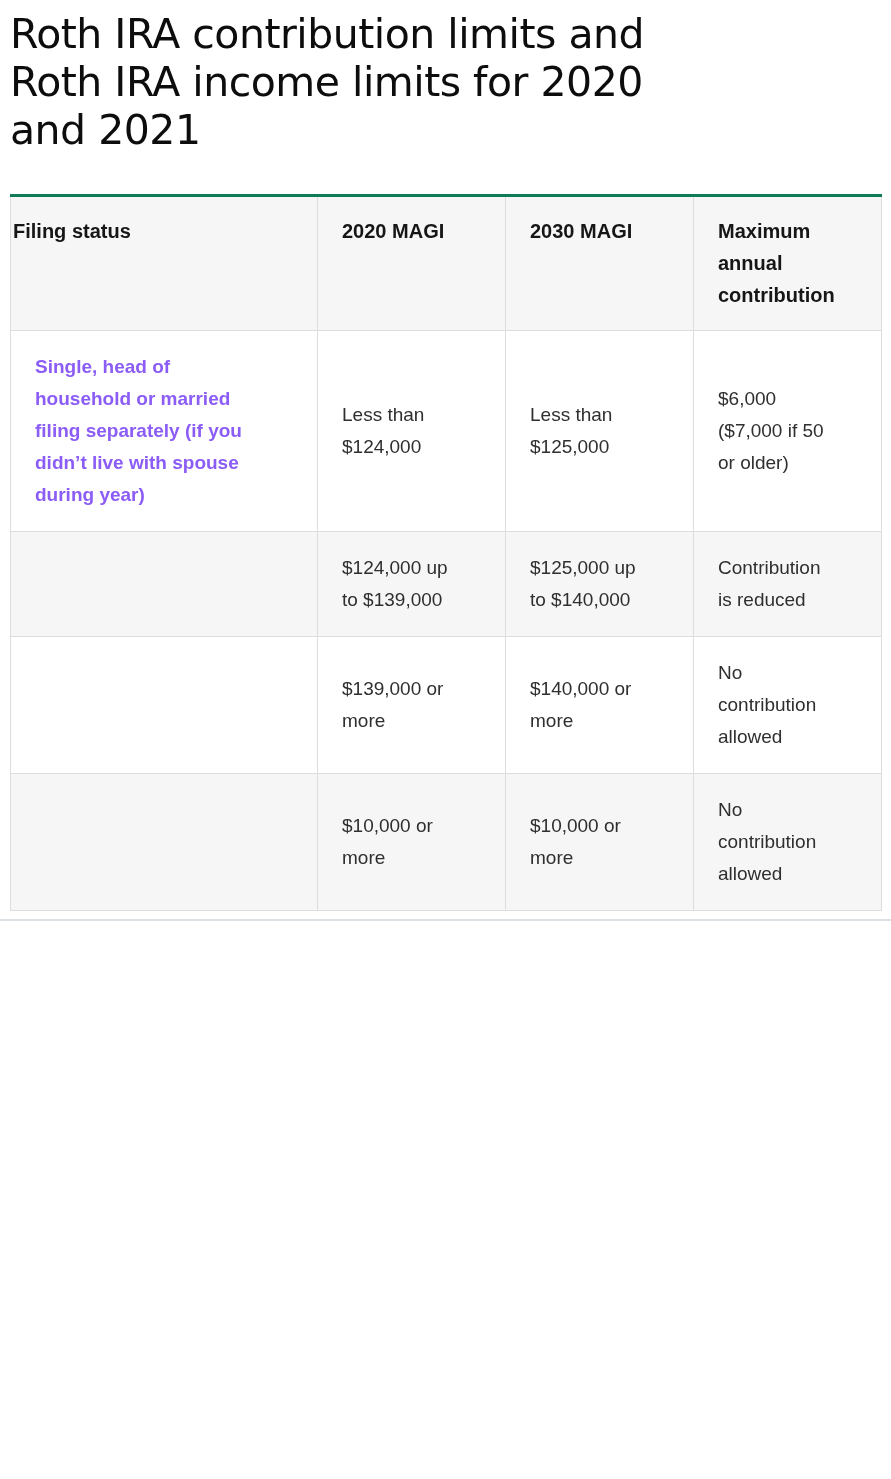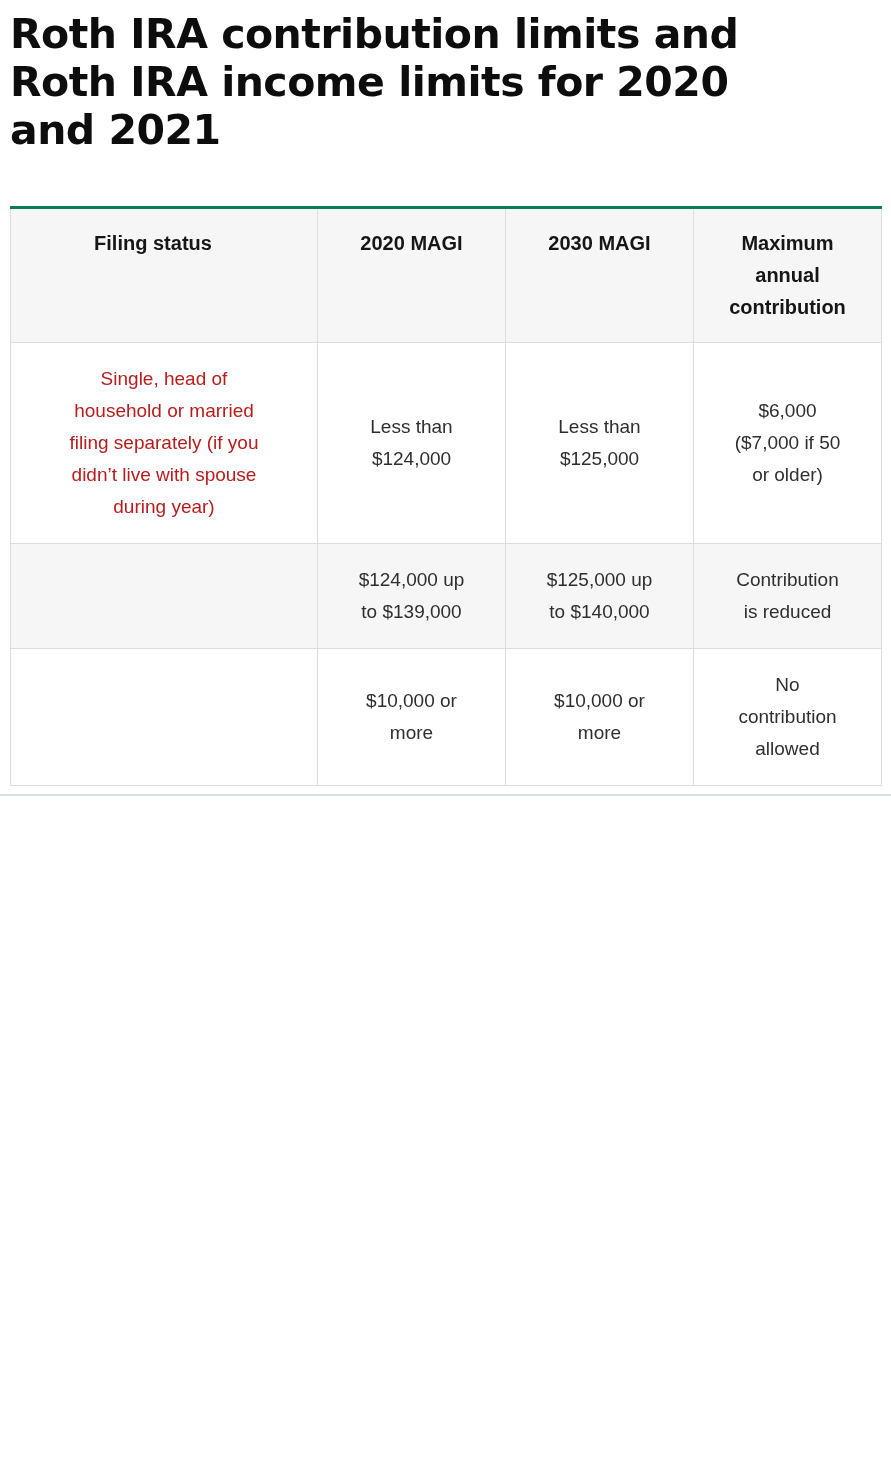--- a/index.html
+++ b/index.html
@@ -12,43 +12,43 @@
   html,body{margin:0;padding:0;}
   body{
     width:891px;
     height:1479px;
     background:#ffffff;
     font-family:"Liberation Sans",sans-serif;
     overflow:hidden;
   }
   h1{
     font-family:"DejaVu Sans",sans-serif;
-    font-weight:bold;
+    font-weight:normal;
     font-size:41px;
     line-height:48px;
     letter-spacing:-0.5px;
     color:#0d0d0d;
-    margin:10px 10px 52px 10px;
+    margin:10px 10px 40px 10px;
     white-space:pre-line;
   }
   table{
     table-layout:fixed;
     width:871px;
     margin:0 10px;
     border-collapse:collapse;
     border-top:3px solid var(--accent-green);
   }
   col.c1{width:307px;}
   col.c2{width:188px;}
   col.c3{width:188px;}
   col.c4{width:188px;}
   th,td{
     border:1px solid var(--border-gray);
     white-space:pre-line;
-    text-align:center;
+    text-align:left;
     margin-left:22px;
   }
   th{
     background:var(--stripe-gray);
     font-size:20px;
     line-height:32px;
     font-weight:bold;
     color:#161616;
     vertical-align:top;
     padding:18px 24px;
@@ -56,22 +56,22 @@
   }
   th:first-child{padding-left:2px;}
   td{
     font-size:19px;
     line-height:32px;
     color:#2f2f2f;
     vertical-align:middle;
     padding:20px 24px;
   }
   td:first-child{
-    font-weight:normal;
-    color:#b91c1c;
+    font-weight:bold;
+    color:#8b5cf6;
   }
   tbody tr:nth-child(even) td{
     background:var(--stripe-gray);
   }
   .bottom-rule{
     width:891px;
     height:2px;
     background:var(--bottom-rule);
     margin-top:8px;
   }
@@ -120,20 +120,30 @@
           <td></td>
           <td>$124,000 up
 to $139,000</td>
           <td>$125,000 up
 to $140,000</td>
           <td>Contribution
 is reduced</td>
         </tr>
         <tr>
           <td></td>
+          <td>$139,000 or
+more</td>
+          <td>$140,000 or
+more</td>
+          <td>No
+contribution
+allowed</td>
+        </tr>
+        <tr>
+          <td></td>
           <td>$10,000 or
 more</td>
           <td>$10,000 or
 more</td>
           <td>No
 contribution
 allowed</td>
         </tr>
       </tbody>
   </table>

